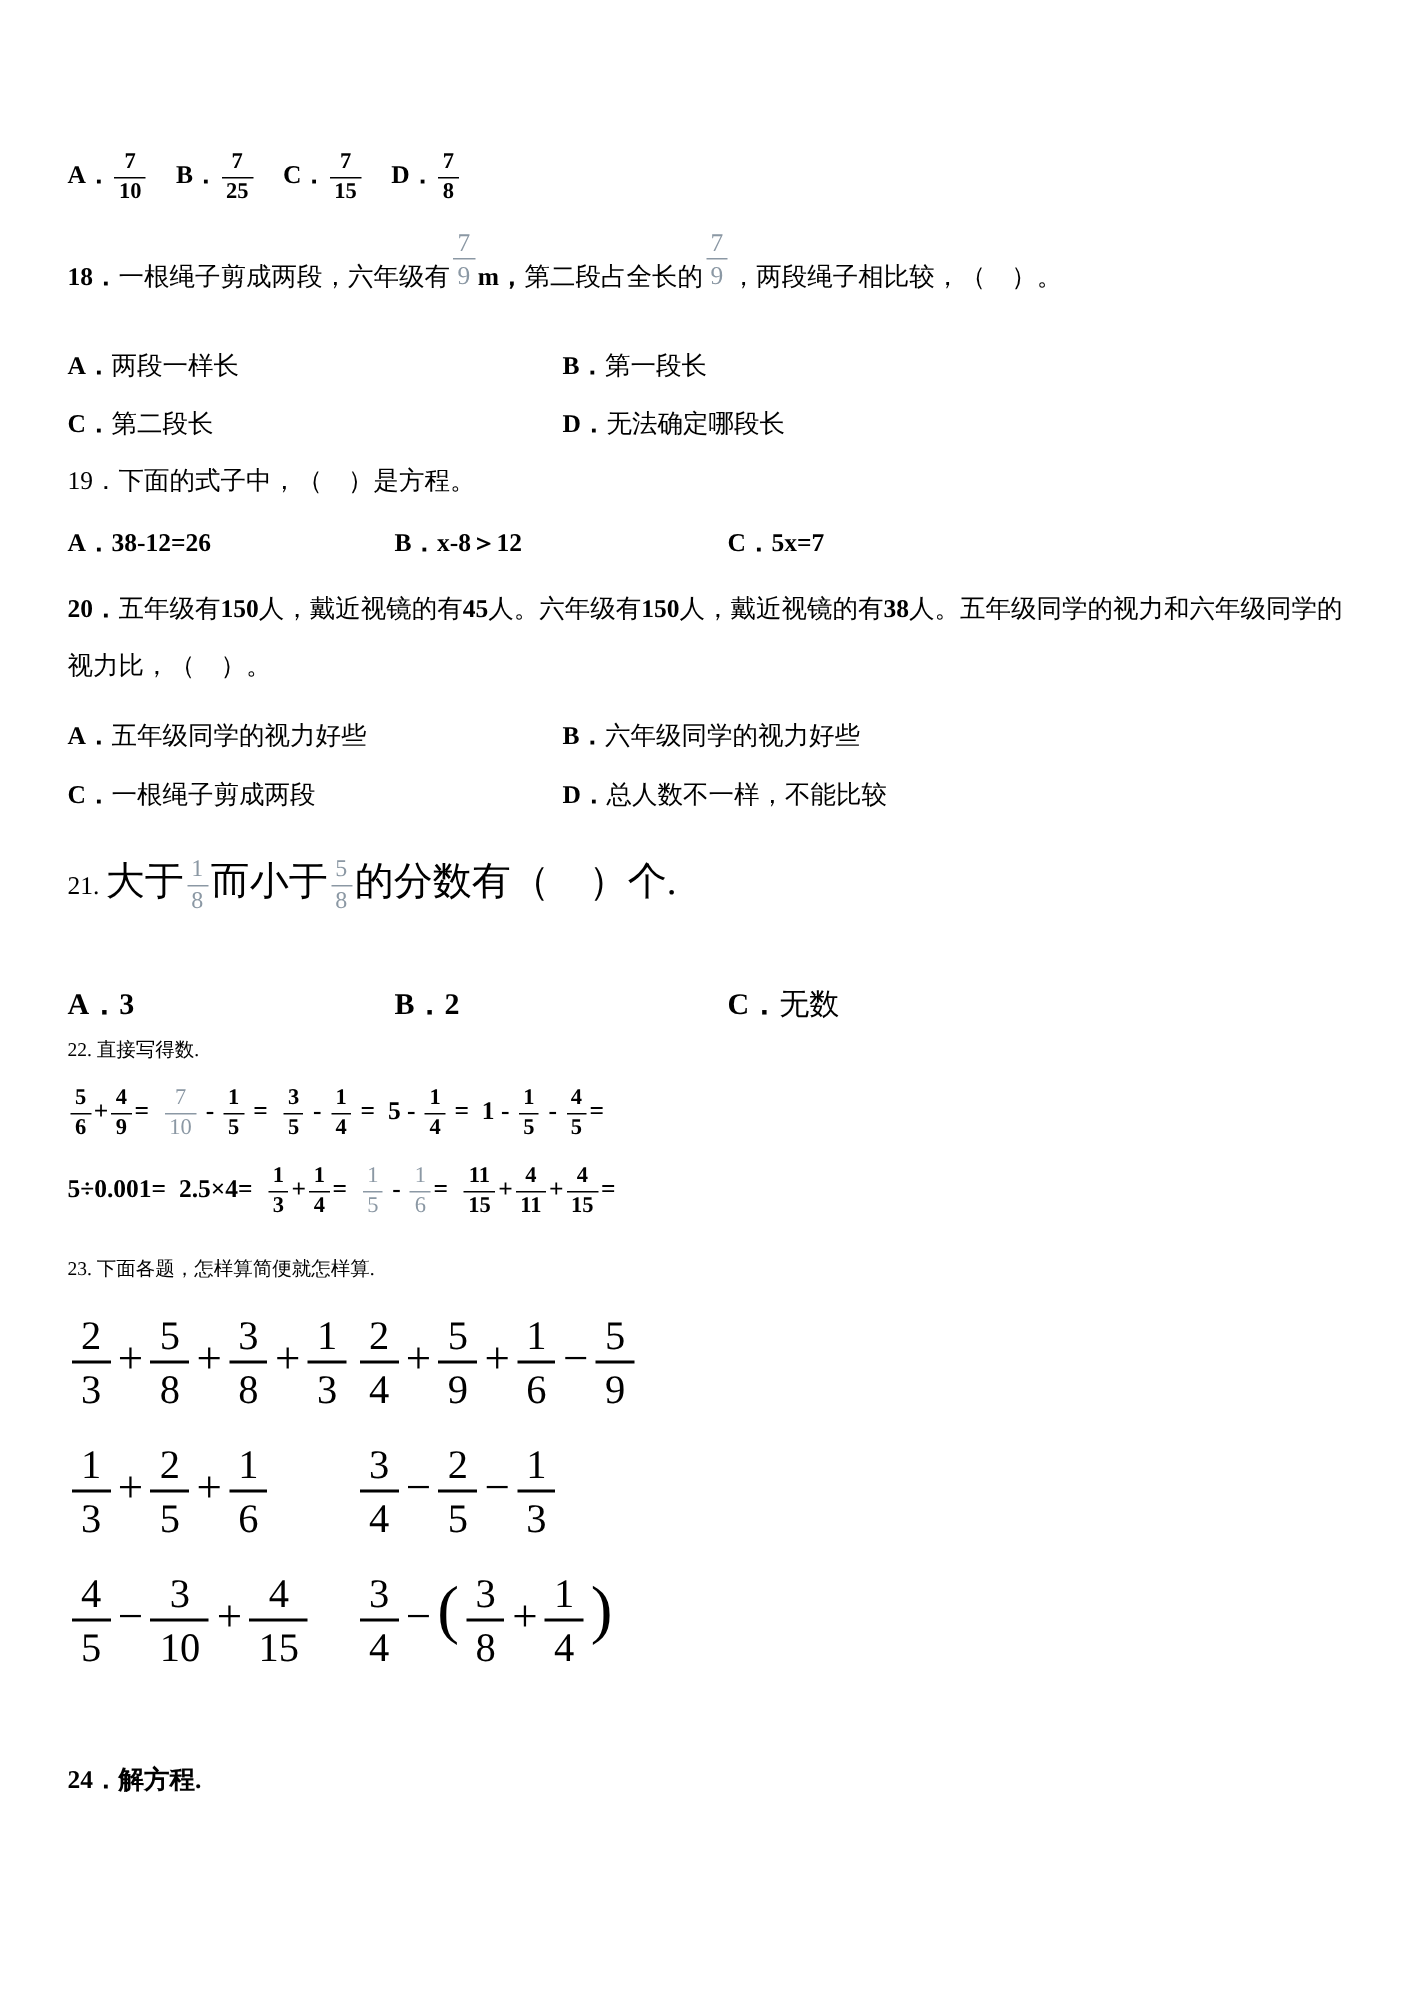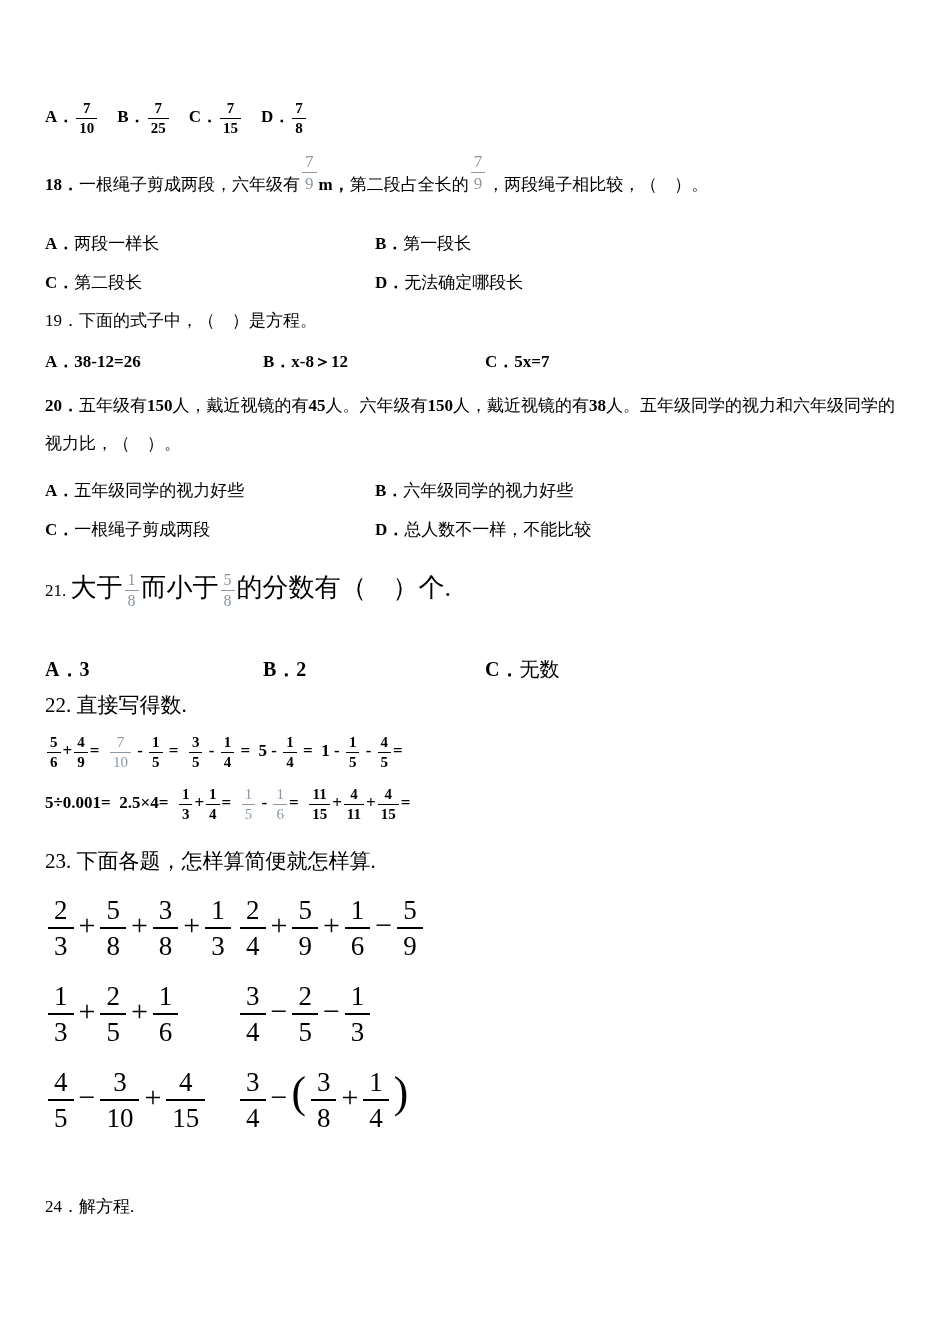--- a/index.html
+++ b/index.html
@@ -33,34 +33,34 @@
   .opts { display:grid; font-size:17px; margin-top:26px; row-gap:16px; }
   .cols2 { grid-template-columns:330px 1fr; }
   .cols3 { grid-template-columns:218px 222px 1fr; }
   .opts-tight { margin-top:16px; }
 
   .q21-stem { font-size:26px; line-height:46px; margin-top:24px; }
   .q21-stem .frac { font-size:16px; }
   .q21-opts { font-size:20px; margin-top:42px; row-gap:0; }
 
   .section-title { font-size:17px; margin-top:26px; }
-  .q-label { font-size:21px; margin-top:8px; }
+  .q-label { font-size:13px; margin-top:8px; }
 
   .q22-row { font-size:17px; font-weight:bold; margin-top:12px; line-height:40px; white-space:pre; }
   .q22-row .frac { font-size:15px; }
 
   .q23-row { display:flex; align-items:center; margin-top:20px; font-size:30px; height:66px; }
   .q23-left { width:192px; }
   .q23-row .frac { font-size:27px; font-weight:normal; margin:0 3px; }
   .q23-row .frac .num { border-bottom:2.5px solid currentColor; padding:0 6px 2px 6px; }
   .q23-row .frac .den { padding:2px 6px 0 6px; }
   .q23-row .txt { margin:0 2px; }
   .paren { font-size:1.45em; font-weight:normal; }
 
-  .q24 { margin-top:62px; font-size:17px; }
+  .q24 { margin-top:62px; font-size:17px;font-weight:bold; }
 </style>
 </head>
 <body>
 
 <div class="page">
 
   <div class="q17"><span class="txt lbl">A．</span><span class="frac"><span class="num">7</span><span class="den">10</span></span><span class="txt lbl gap">B．</span><span class="frac"><span class="num">7</span><span class="den">25</span></span><span class="txt lbl gap">C．</span><span class="frac"><span class="num">7</span><span class="den">15</span></span><span class="txt lbl gap">D．</span><span class="frac"><span class="num">7</span><span class="den">8</span></span></div>
 
   <div>
     <div class="stem q18-stem"><span class="txt lbl">18．</span><span class="txt">一根绳子剪成两段，六年级有</span><span class="frac gray raised"><span class="num">7</span><span class="den">9</span></span><span class="txt lbl">m，</span><span class="txt">第二段占全长的</span><span class="frac gray raised"><span class="num">7</span><span class="den">9</span></span><span class="txt">，两段绳子相比较，（　）。</span></div>

